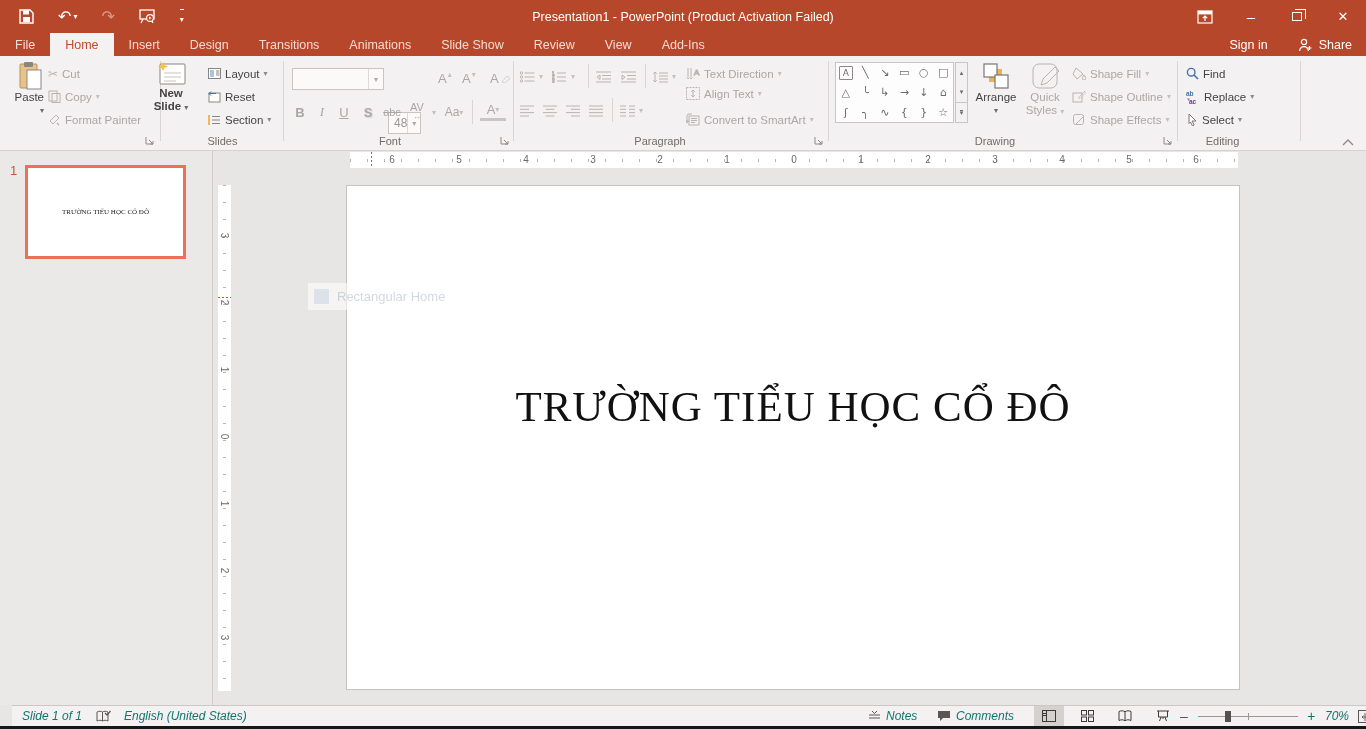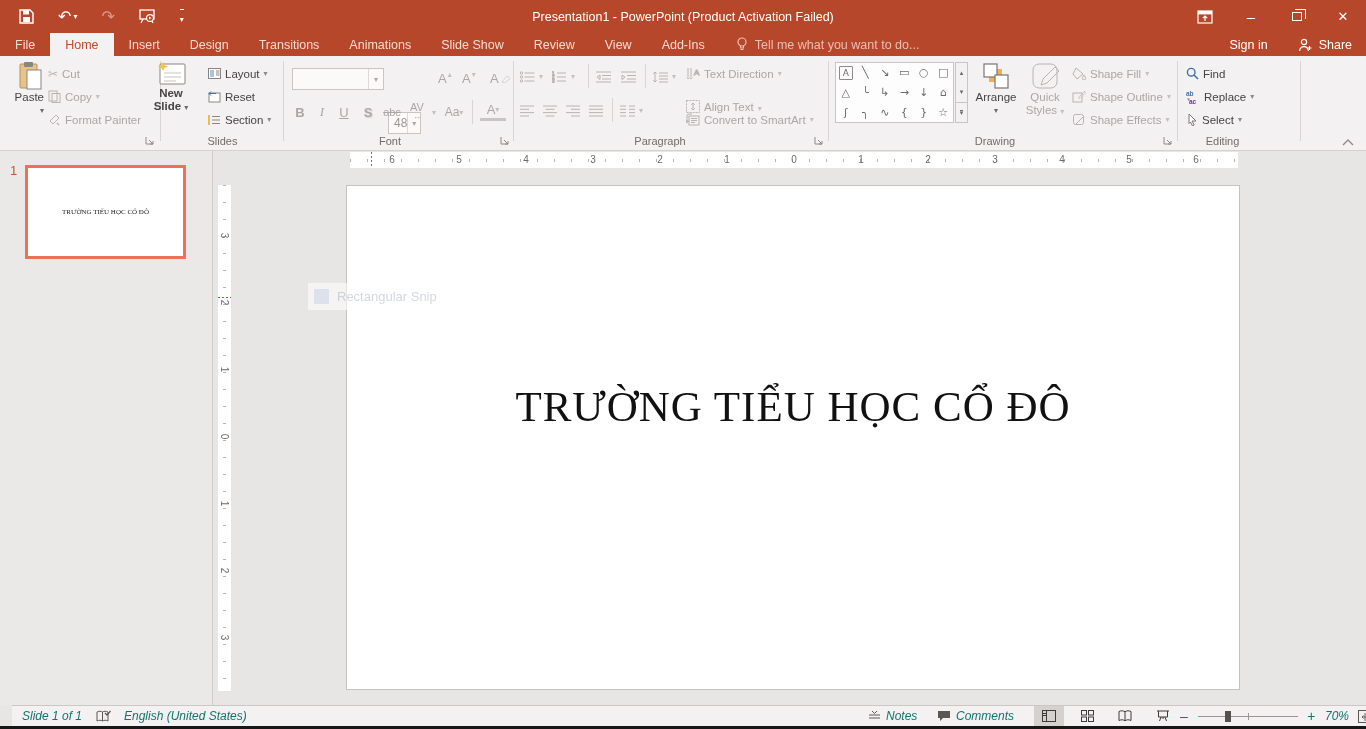--- a/index.html
+++ b/index.html
@@ -137,27 +137,20 @@
       <div class="tab active">Home</div>
       <div class="tab">Insert</div>
       <div class="tab">Design</div>
       <div class="tab">Transitions</div>
       <div class="tab">Animations</div>
       <div class="tab">Slide Show</div>
       <div class="tab">Review</div>
       <div class="tab">View</div>
       <div class="tab">Add-Ins</div>
     </div>
-  <div class="tellme">
-    <svg width="12" height="15" viewBox="0 0 12 15">
-        <circle cx="6" cy="5" r="4" fill="none" stroke="#E8BFB3" stroke-width="1.2"></circle>
-        <path d="M4.5 9v2h3V9M4.5 12.5h3" stroke="#E8BFB3" stroke-width="1.1" fill="none"></path>
-      </svg>
-    <span>Tell me what you want to do...</span>
-  </div>
   <div class="tab-right">
     <span class="signin">Sign in</span>
     <span class="share">
       <svg width="15" height="14" viewBox="0 0 15 14">
           <circle cx="6" cy="4" r="2.6" fill="none" stroke="#fff" stroke-width="1.2"></circle>
           <path d="M1.5 13c.5-3 2.3-4.4 4.5-4.4S10 10 10.5 13" fill="none" stroke="#fff" stroke-width="1.2"></path>
           <path d="M11.5 8v4M9.5 10h4" stroke="#fff" stroke-width="1.2"></path>
         </svg>
       <span>Share</span>
     </span>
@@ -371,21 +364,21 @@
     <span class="caret" style="color:#C4C0BE;">▾</span>
   </div>
   <div class="smallbtn dis" style="left:686px; top:7px;">
     <svg width="14" height="13" viewBox="0 0 14 13">
         <path d="M2 1v9M1 10.5l1 1.5 1-1.5M5 1v9M4 10.5l1 1.5 1-1.5" stroke="#B9B4B2" fill="none"></path>
         <text x="8" y="8" font-size="8" fill="#B9B4B2">A</text>
       </svg>
     <span>Text Direction</span>
     <span class="caret" style="color:#C4C0BE;">▾</span>
   </div>
-  <div class="smallbtn dis" style="left:686px; top:36px;align-items:flex-end;">
+  <div class="smallbtn dis" style="left:686px; top:27px;">
     <svg width="14" height="13" viewBox="0 0 14 13">
         <rect x="0.5" y="0.5" width="13" height="12" fill="none" stroke="#B9B4B2" stroke-dasharray="2 1"></rect>
         <path d="M7 3v7M5.2 4.8L7 3l1.8 1.8M5.2 8.2L7 10l1.8-1.8" stroke="#B9B4B2" fill="none"></path>
       </svg>
     <span>Align Text</span>
     <span class="caret" style="color:#C4C0BE;">▾</span>
   </div>
   <div class="smallbtn dis" style="left:686px; top:53px;">
     <svg width="14" height="13" viewBox="0 0 14 13">
         <rect x="3" y="3" width="10" height="9" fill="#E9E6E4" stroke="#B9B4B2"></rect>
@@ -550,21 +543,21 @@
       <span class="num" style="top: 380px;">2</span>
       <span class="num" style="top: 447px;">3</span>
     </div>
 
   <div class="canvas">
     <div class="canvas-title">TRƯỜNG TIỂU HỌC CỔ ĐÔ</div>
   </div>
 
   <div class="ghost-snip">
     <span class="gicon"></span>
-    <span class="gtext">Rectangular Snip</span>
+    <span class="gtext">Rectangular Home</span>
   </div>
 </div>
 
 <div class="statusbar">
   <div class="sb-item" style="left:10px;">
     <span>Slide 1 of 1</span>
   </div>
   <div class="sb-item" style="left:84px;">
     <svg width="15" height="13" viewBox="0 0 15 13">
         <path d="M1 2c2-1 4-1 5.5 0v9C5 10 3 10 1 11zM12 2c-2-1-4-1-5.5 0v9C8 10 10 10 12 11z" fill="none" stroke="#5A5654"></path>

